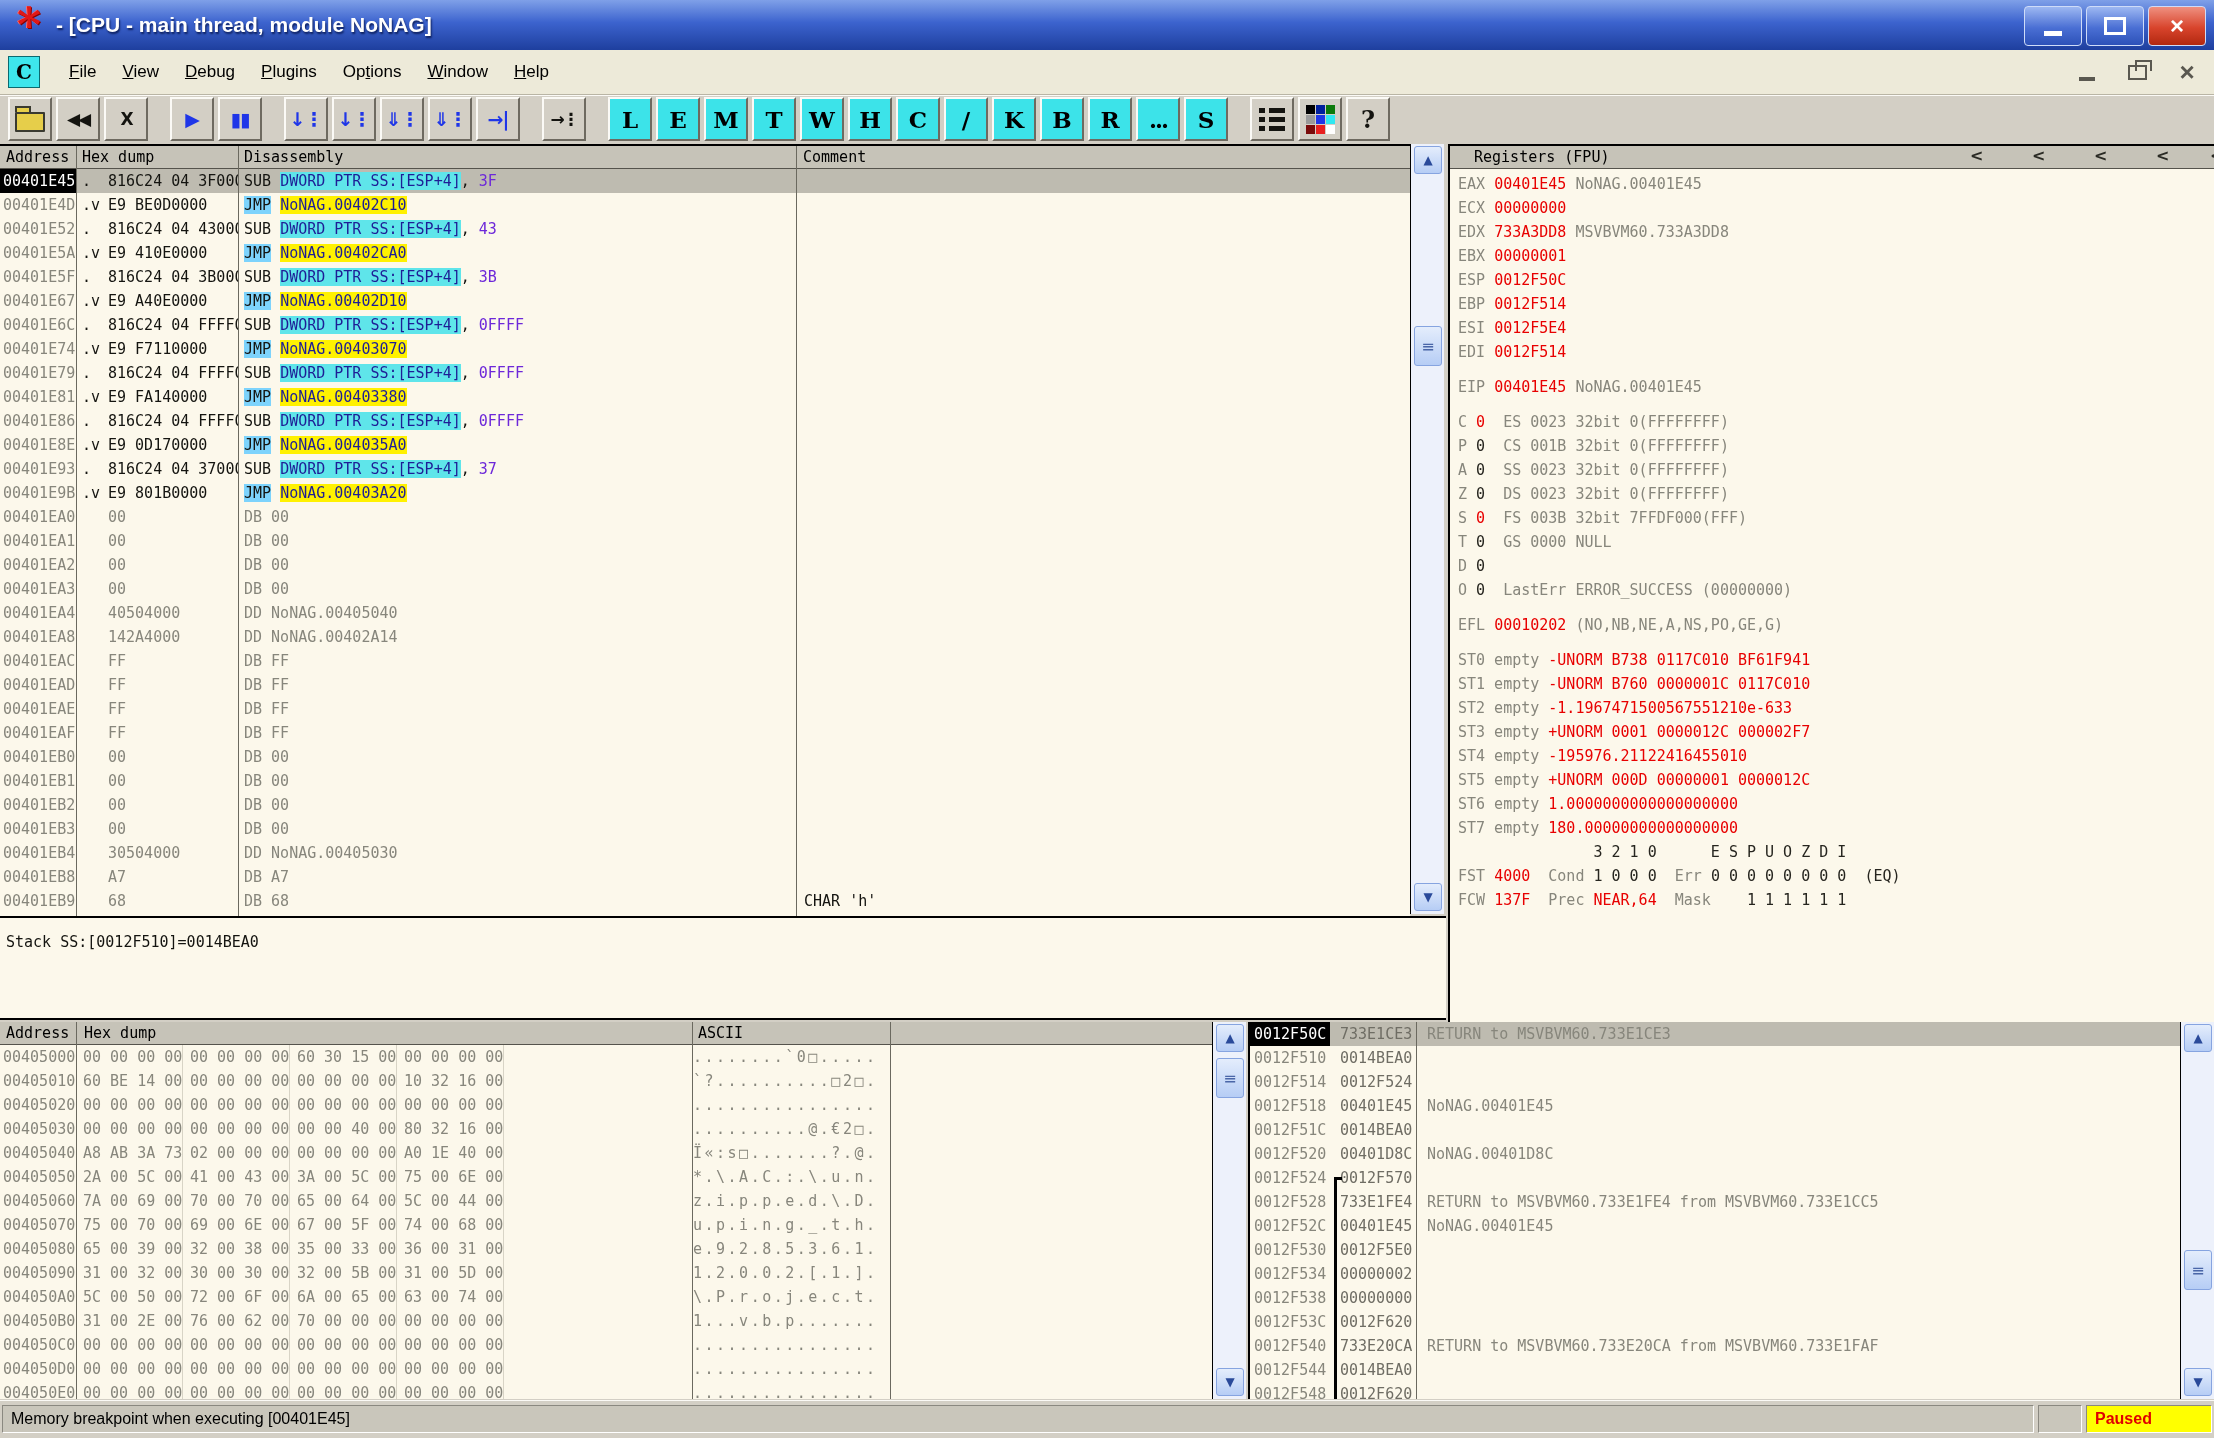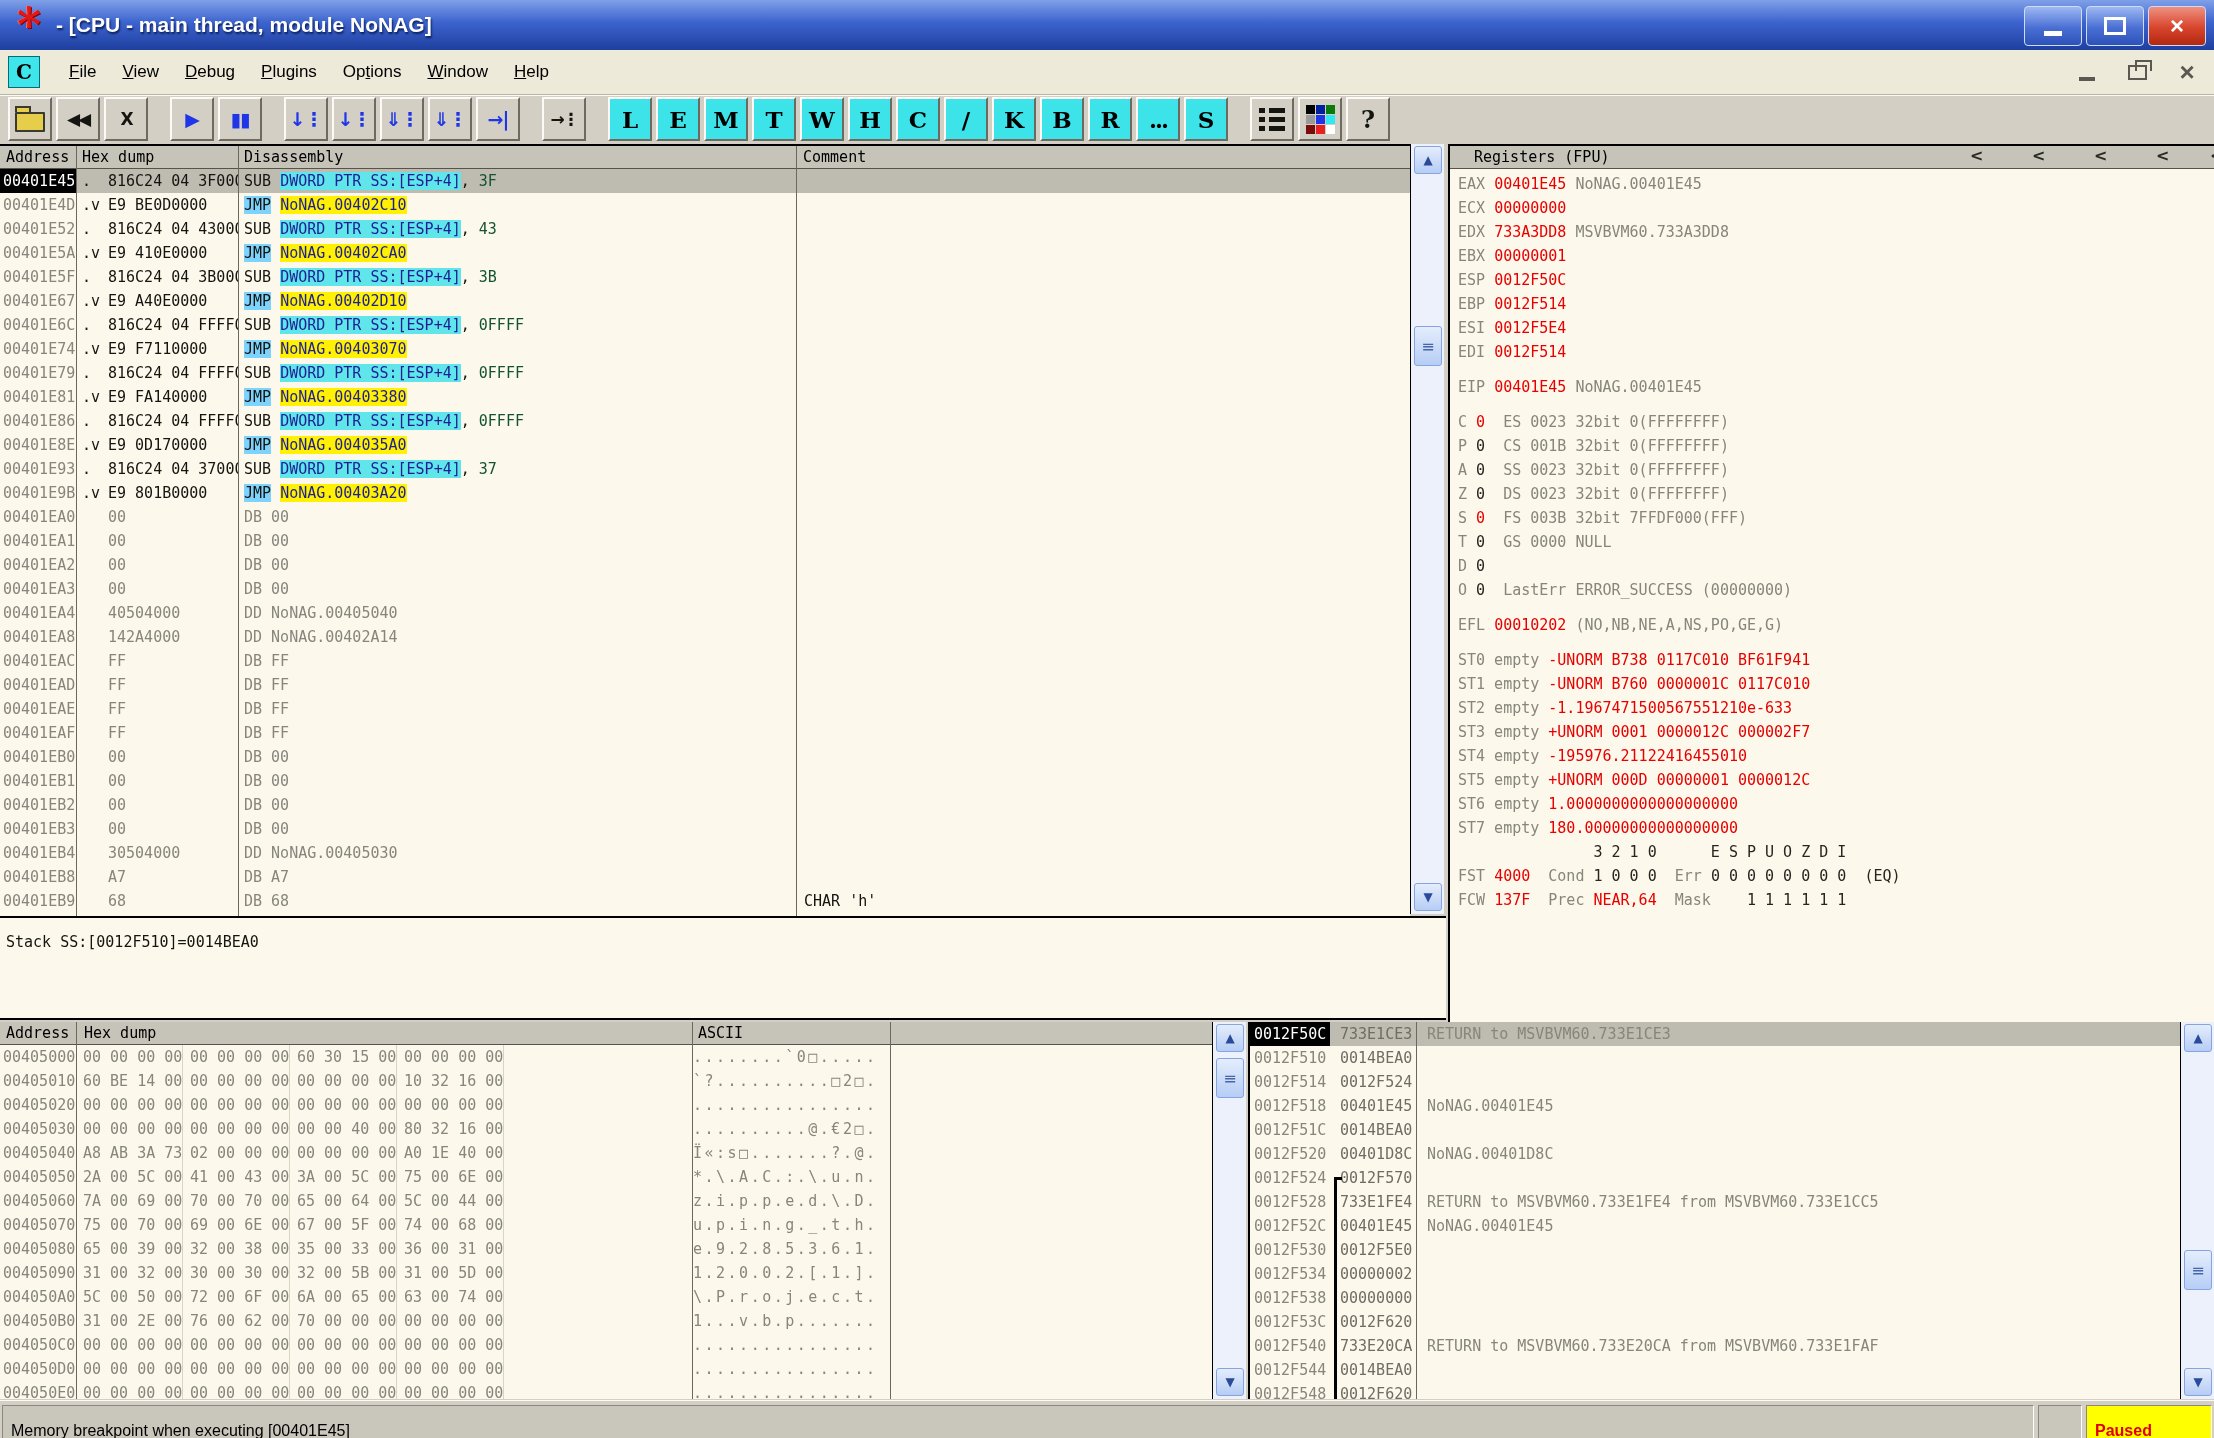--- a/index.html
+++ b/index.html
@@ -68,21 +68,21 @@
   .d-addr{width:76px;flex:none;padding-left:3px;color:#87867C;box-sizing:border-box;}
   .drow.sel .d-addr{background:#000;color:#fff;}
   .d-hex{width:162px;flex:none;display:flex;overflow:hidden;box-sizing:border-box;}
   .d-pfx{width:32px;flex:none;padding-left:6px;color:#141410;box-sizing:border-box;}
   .d-hx{color:#141410;}
   .d-hx.gray{color:#87867C;}
   .d-dis{width:558px;flex:none;padding-left:6px;overflow:hidden;box-sizing:border-box;}
   .d-com{flex:1;padding-left:8px;color:#141410;overflow:hidden;}
   .mn{color:#141410;margin-top:24px;}
   .memhl{background:#5FE5EA;color:#1E1E96;}
-  .imm{color:#14532d;}
+  .imm{color:#6d28d9;}
   .jmp-m{background:#7dd3fc;color:#141410;}
   .jmp-t{background:#FFF100;color:#1E1E96;}
   .d-plain{color:#87867C;}
   
   #reg-pane{left:1448px;top:144px;width:766px;height:878px;border-top:2px solid #000;border-left:2px solid #000;}
   #reg-pane .phead{padding-left:8px;}
   .chev{position:absolute;top:0;color:#2a2a24;font:bold 16px "DejaVu Sans",sans-serif;}
   #reg-lines{position:absolute;left:8px;top:26px;right:0;}
   .rline{height:24px;line-height:24px;white-space:pre;}
   .rgap{height:11px;}
@@ -112,21 +112,21 @@
   .s-cmt{flex:1;padding-left:10px;color:#87867C;border-left:1px solid #6b695f;overflow:hidden;}
   
   .sb{position:absolute;width:34px;background:#EDF1FB;border-left:1px solid #000;box-sizing:border-box;}
   .sbpart{position:absolute;left:3px;width:28px;height:28px;border-radius:3px;border:1px solid #86a4e0;
     background:linear-gradient(180deg,#e4edfc 0%,#b6cdf5 100%);color:#2a4a9a;
     display:flex;align-items:center;justify-content:center;font-size:12px;font-family:"DejaVu Sans",sans-serif;box-sizing:border-box;}
   .sb-thumb{height:40px;font-size:16px;color:#4a66a8;}
   
   .statusbar{position:absolute;left:0;top:1400px;width:2214px;height:38px;background:#D3CFC5;border-top:1px solid #fbfaf6;}
   .st-cell{position:absolute;top:4px;height:28px;background:#C9C6BB;border:1px solid;border-color:#8a8880 #ffffff #ffffff #8a8880;
-    box-sizing:border-box;font:16px "Liberation Sans",sans-serif;color:#000;padding:16px 8px;white-space:nowrap;overflow:hidden;}
+    box-sizing:border-box;font:16px "Liberation Sans",sans-serif;color:#000;padding:4px 8px;white-space:nowrap;overflow:hidden;}
   #st-msg{left:2px;width:2032px;}
   #st-mini{left:2038px;width:44px;}
   #st-state{left:2086px;width:126px;background:#FFF500;color:#e00000;font-weight:bold;}
 </style>
 </head>
 <body>
 
 <div id="screen">
 
   <div class="titlebar">

